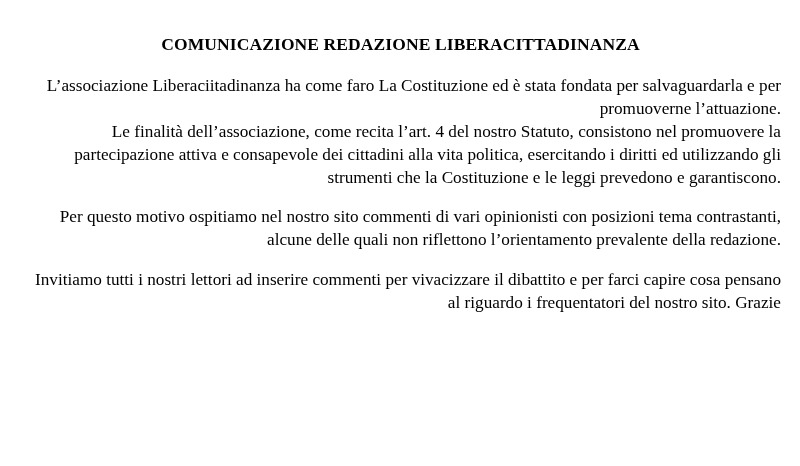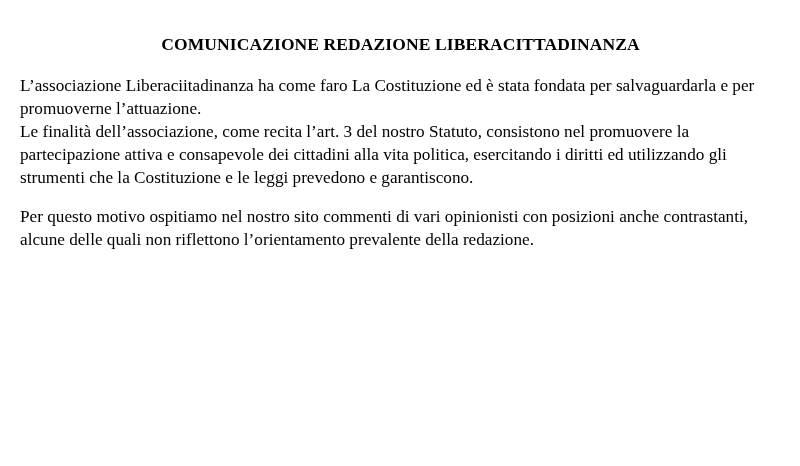--- a/index.html
+++ b/index.html
@@ -25,21 +25,21 @@
     text-align: center;
     font-weight: bold;
     font-size: 17.5px;
     letter-spacing: 0.1px;
     margin: 8px 0 20px 0;
     line-height: 1.2;
   }
   .body-text {
     font-size: 17.2px;
     line-height: 1.33;
-    text-align: left;
+    text-align: right;
   }
   .para {
     margin: 0 0 0 0;
   }
   .para + .para {
     margin-top: 0;
   }
   .spacer {
     height: 17px;
   }
@@ -48,25 +48,26 @@
 <body>
 
 <div class="page">
 
   <div class="doc-title">COMUNICAZIONE REDAZIONE LIBERACITTADINANZA</div>
 
   <div class="body-text">
 
     <p class="para">L’associazione Liberaciitadinanza ha come faro La Costituzione ed è stata fondata per salvaguardarla e per promuoverne l’attuazione.</p>
 
-    <p class="para">Le finalità dell’associazione, come recita l’art. 3 del nostro Statuto, consistono nel promuovere la partecipazione attiva e consapevole dei cittadini alla vita politica, esercitando i diritti ed utilizzando gli strumenti che la Costituzione e le leggi prevedono e garantiscono.</p>
+    <p class="para">Le finalità dell’associazione, come recita l’art. 4 del nostro Statuto, consistono nel promuovere la partecipazione attiva e consapevole dei cittadini alla vita politica, esercitando i diritti ed utilizzando gli strumenti che la Costituzione e le leggi prevedono e garantiscono.</p>
 
 
     <div class="spacer"></div>
 
-    <p class="para">Per questo motivo ospitiamo nel nostro sito commenti di vari opinionisti con posizioni anche contrastanti, alcune delle quali  non riflettono l’orientamento prevalente della redazione.</p>
+    <p class="para">Per questo motivo ospitiamo nel nostro sito commenti di vari opinionisti con posizioni tema contrastanti, alcune delle quali  non riflettono l’orientamento prevalente della redazione.</p>
 
 
     <div class="spacer"></div>
 
+    <p class="para">Invitiamo tutti i nostri lettori ad inserire commenti per vivacizzare il dibattito e per farci capire cosa pensano al riguardo i frequentatori del nostro sito. Grazie</p>
 
   </div>
 </div>
 
 </body></html>

